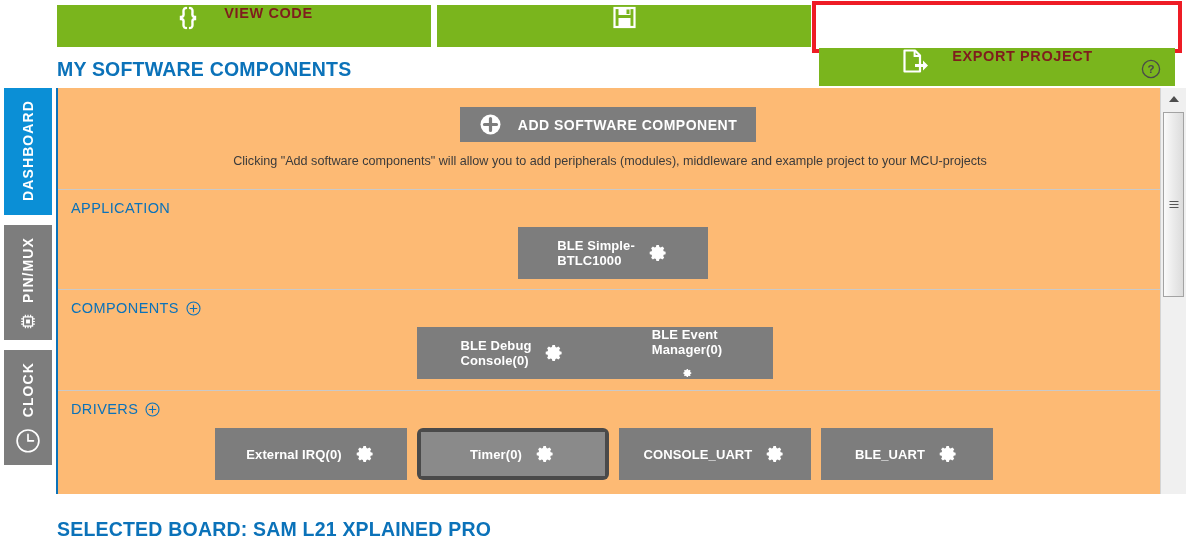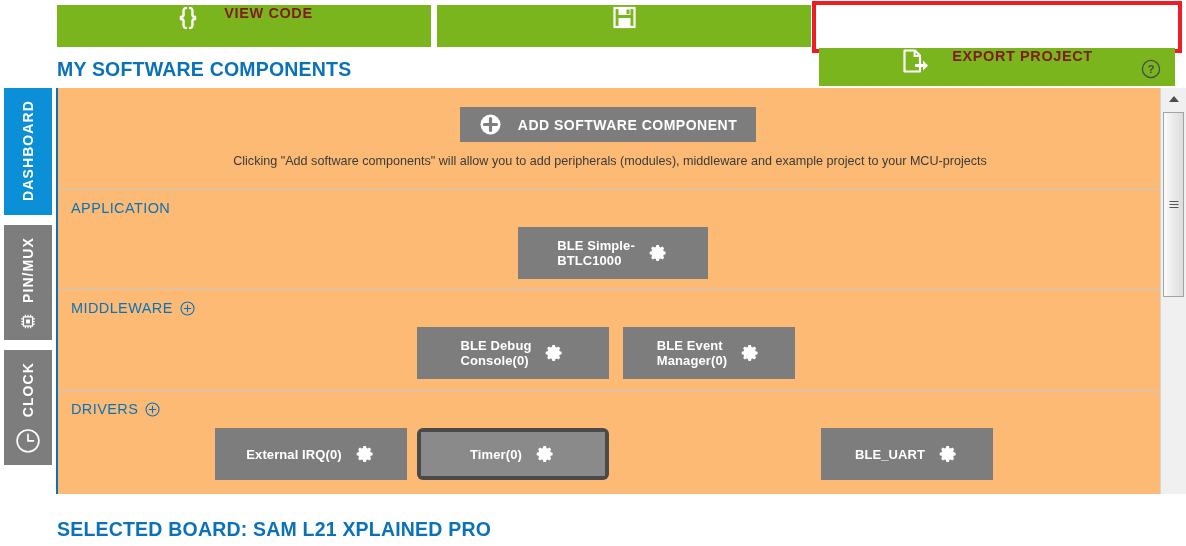--- a/index.html
+++ b/index.html
@@ -230,37 +230,37 @@
           <svg width="24" height="24" viewBox="0 0 24 24">
             <path fill="#fff" d="M12 8.3a3.7 3.7 0 100 7.4 3.7 3.7 0 000-7.4zm0 5.6a1.9 1.9 0 110-3.8 1.9 1.9 0 010 3.8z"></path>
             <path fill="#fff" d="M20.6 13.6l-1.9-.5a6.9 6.9 0 00-.5-1.3l1-1.7-1.8-1.8-1.7 1a6.9 6.9 0 00-1.3-.5l-.5-1.9h-2.5l-.5 1.9a6.9 6.9 0 00-1.3.5l-1.7-1-1.8 1.8 1 1.7a6.9 6.9 0 00-.5 1.3l-1.9.5v2.5l1.9.5c.13.45.3.88.5 1.3l-1 1.7 1.8 1.8 1.7-1c.42.2.85.37 1.3.5l.5 1.9h2.5l.5-1.9c.45-.13.88-.3 1.3-.5l1.7 1 1.8-1.8-1-1.7c.2-.42.37-.85.5-1.3l1.9-.5z" transform="translate(0,-2.8)"></path>
           </svg>
         </div>
       </div>
     </div>
 
     <div class="sect" id="sect-middleware">
       <div class="sect-label">
-        <span>MIDDLEWARE</span>
+        <span>COMPONENTS</span>
         <svg class="plus-circle" width="15" height="15" viewBox="0 0 15 15">
           <circle cx="7.5" cy="7.5" r="6.5" fill="none" stroke="#0b72b9" stroke-width="1.1"></circle>
           <path d="M7.5 3.8 L7.5 11.2 M3.8 7.5 L11.2 7.5" stroke="#0b72b9" stroke-width="1.1"></path>
         </svg>
       </div>
       <div class="tile-row">
         <div class="tile" style="left:359px; width:192px;">
           <span class="t-label">
             <span>BLE Debug</span><br><span>Console(0)</span>
           </span>
           <svg width="24" height="24" viewBox="0 0 24 24">
             <path fill="#fff" d="M12 8.3a3.7 3.7 0 100 7.4 3.7 3.7 0 000-7.4zm0 5.6a1.9 1.9 0 110-3.8 1.9 1.9 0 010 3.8z"></path>
             <path fill="#fff" d="M20.6 13.6l-1.9-.5a6.9 6.9 0 00-.5-1.3l1-1.7-1.8-1.8-1.7 1a6.9 6.9 0 00-1.3-.5l-.5-1.9h-2.5l-.5 1.9a6.9 6.9 0 00-1.3.5l-1.7-1-1.8 1.8 1 1.7a6.9 6.9 0 00-.5 1.3l-1.9.5v2.5l1.9.5c.13.45.3.88.5 1.3l-1 1.7 1.8 1.8 1.7-1c.42.2.85.37 1.3.5l.5 1.9h2.5l.5-1.9c.45-.13.88-.3 1.3-.5l1.7 1 1.8-1.8-1-1.7c.2-.42.37-.85.5-1.3l1.9-.5z" transform="translate(0,-2.8)"></path>
           </svg>
         </div>
-        <div class="tile" style="left:565px; width:172px;">
+        <div class="tile" style="left:543px; width:172px;flex-direction:column;">
           <span class="t-label">
             <span>BLE Event</span><br><span>Manager(0)</span>
           </span>
           <svg width="24" height="24" viewBox="0 0 24 24">
             <path fill="#fff" d="M12 8.3a3.7 3.7 0 100 7.4 3.7 3.7 0 000-7.4zm0 5.6a1.9 1.9 0 110-3.8 1.9 1.9 0 010 3.8z"></path>
             <path fill="#fff" d="M20.6 13.6l-1.9-.5a6.9 6.9 0 00-.5-1.3l1-1.7-1.8-1.8-1.7 1a6.9 6.9 0 00-1.3-.5l-.5-1.9h-2.5l-.5 1.9a6.9 6.9 0 00-1.3.5l-1.7-1-1.8 1.8 1 1.7a6.9 6.9 0 00-.5 1.3l-1.9.5v2.5l1.9.5c.13.45.3.88.5 1.3l-1 1.7 1.8 1.8 1.7-1c.42.2.85.37 1.3.5l.5 1.9h2.5l.5-1.9c.45-.13.88-.3 1.3-.5l1.7 1 1.8-1.8-1-1.7c.2-.42.37-.85.5-1.3l1.9-.5z" transform="translate(0,-2.8)"></path>
           </svg>
         </div>
       </div>
     </div>
@@ -286,20 +286,27 @@
         <div class="tile selected" style="left:359px; width:192px;border-radius:6px;">
           <div class="inner">
             <span class="t-label">Timer(0)</span>
             <svg width="24" height="24" viewBox="0 0 24 24">
               <path fill="#fff" d="M12 8.3a3.7 3.7 0 100 7.4 3.7 3.7 0 000-7.4zm0 5.6a1.9 1.9 0 110-3.8 1.9 1.9 0 010 3.8z"></path>
               <path fill="#fff" d="M20.6 13.6l-1.9-.5a6.9 6.9 0 00-.5-1.3l1-1.7-1.8-1.8-1.7 1a6.9 6.9 0 00-1.3-.5l-.5-1.9h-2.5l-.5 1.9a6.9 6.9 0 00-1.3.5l-1.7-1-1.8 1.8 1 1.7a6.9 6.9 0 00-.5 1.3l-1.9.5v2.5l1.9.5c.13.45.3.88.5 1.3l-1 1.7 1.8 1.8 1.7-1c.42.2.85.37 1.3.5l.5 1.9h2.5l.5-1.9c.45-.13.88-.3 1.3-.5l1.7 1 1.8-1.8-1-1.7c.2-.42.37-.85.5-1.3l1.9-.5z" transform="translate(0,-2.8)"></path>
             </svg>
           </div>
         </div>
 
+        <div class="tile" style="left:561px; width:192px;">
+          <span class="t-label">CONSOLE_UART</span>
+          <svg width="24" height="24" viewBox="0 0 24 24">
+            <path fill="#fff" d="M12 8.3a3.7 3.7 0 100 7.4 3.7 3.7 0 000-7.4zm0 5.6a1.9 1.9 0 110-3.8 1.9 1.9 0 010 3.8z"></path>
+            <path fill="#fff" d="M20.6 13.6l-1.9-.5a6.9 6.9 0 00-.5-1.3l1-1.7-1.8-1.8-1.7 1a6.9 6.9 0 00-1.3-.5l-.5-1.9h-2.5l-.5 1.9a6.9 6.9 0 00-1.3.5l-1.7-1-1.8 1.8 1 1.7a6.9 6.9 0 00-.5 1.3l-1.9.5v2.5l1.9.5c.13.45.3.88.5 1.3l-1 1.7 1.8 1.8 1.7-1c.42.2.85.37 1.3.5l.5 1.9h2.5l.5-1.9c.45-.13.88-.3 1.3-.5l1.7 1 1.8-1.8-1-1.7c.2-.42.37-.85.5-1.3l1.9-.5z" transform="translate(0,-2.8)"></path>
+          </svg>
+        </div>
 
         <div class="tile" style="left:763px; width:172px;">
           <span class="t-label">BLE_UART</span>
           <svg width="24" height="24" viewBox="0 0 24 24">
             <path fill="#fff" d="M12 8.3a3.7 3.7 0 100 7.4 3.7 3.7 0 000-7.4zm0 5.6a1.9 1.9 0 110-3.8 1.9 1.9 0 010 3.8z"></path>
             <path fill="#fff" d="M20.6 13.6l-1.9-.5a6.9 6.9 0 00-.5-1.3l1-1.7-1.8-1.8-1.7 1a6.9 6.9 0 00-1.3-.5l-.5-1.9h-2.5l-.5 1.9a6.9 6.9 0 00-1.3.5l-1.7-1-1.8 1.8 1 1.7a6.9 6.9 0 00-.5 1.3l-1.9.5v2.5l1.9.5c.13.45.3.88.5 1.3l-1 1.7 1.8 1.8 1.7-1c.42.2.85.37 1.3.5l.5 1.9h2.5l.5-1.9c.45-.13.88-.3 1.3-.5l1.7 1 1.8-1.8-1-1.7c.2-.42.37-.85.5-1.3l1.9-.5z" transform="translate(0,-2.8)"></path>
           </svg>
         </div>
 
       </div>

